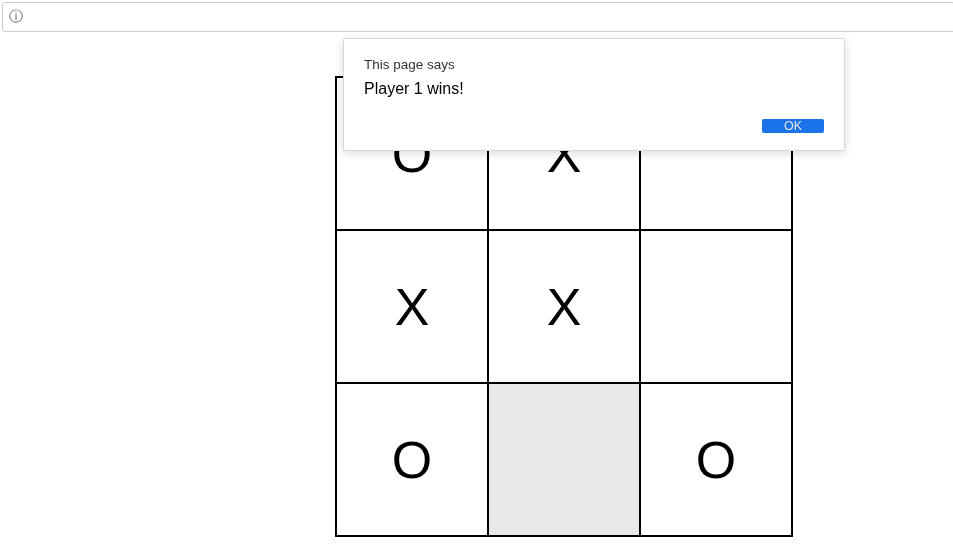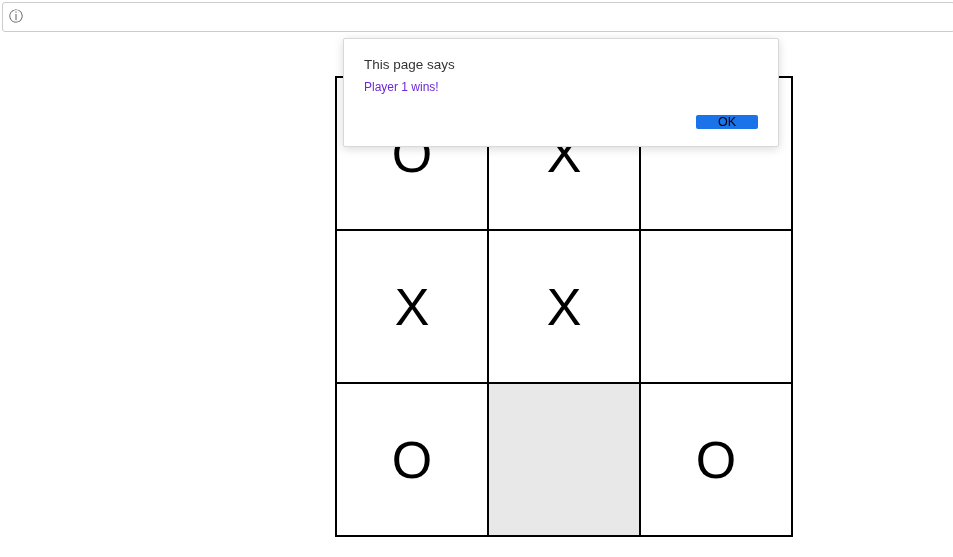--- a/index.html
+++ b/index.html
@@ -26,44 +26,44 @@
     }
     .info-icon {
       margin-right: 6px;
       font-size: 14px;
       color: #555;
     }
     .alert-dialog {
       position: absolute;
       top: 38px;
       left: 343px;
-      width: 436px;
+      width: 502px;
       background: #fff;
       border: 1px solid #d8d8d8;
       border-radius: 2px;
       box-shadow: 0 2px 10px rgba(0,0,0,0.15);
       padding: 18px 20px 16px 20px;
       z-index: 100;
     }
     .alert-title {
       font-size: 13.5px;
       color: #333;
       margin-bottom: 8px;
     }
     .alert-message {
-      font-size: 12px;
-      color: #6d28d9;
+      font-size: 16px;
+      color: #000000;
       margin-bottom: 18px;
     }
     .alert-actions {
       text-align: right;
     }
     .ok-button {
       background: #1a73e8;
-      color: #000000;
+      color: #e5e5e5;
       border: none;
       padding: 0 22px;
       font-size: 12.5px;
       border-radius: 2px;
       cursor: pointer;
     }
     .game-container {
       position: absolute;
       top: 76px;
       left: 335px;

